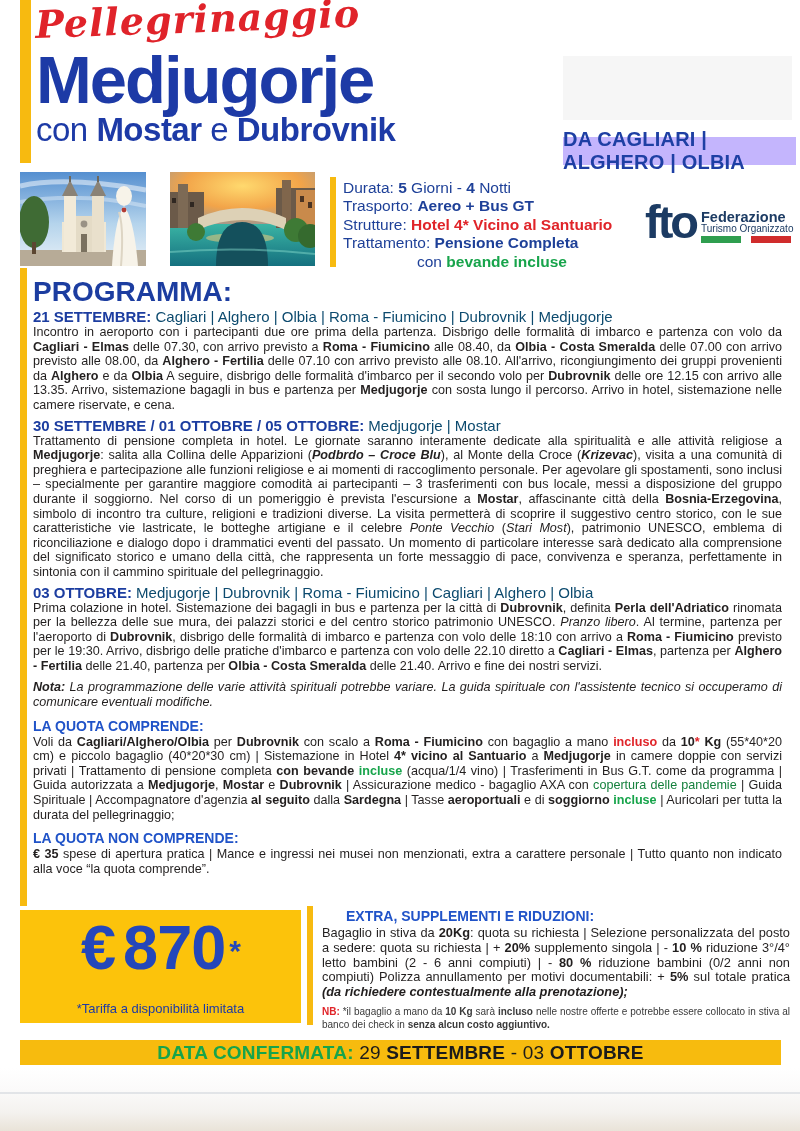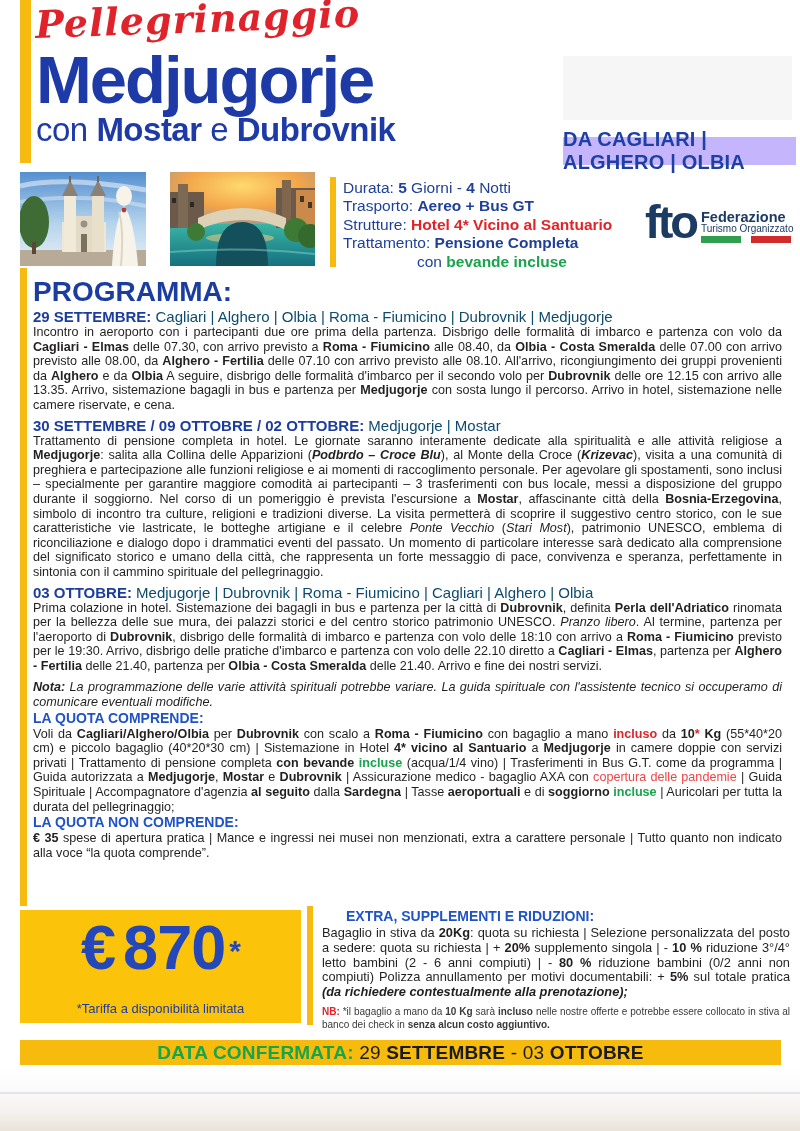--- a/index.html
+++ b/index.html
@@ -38,42 +38,42 @@
   #photo-1 { left:20px; width:126px; }
   #photo-2 { left:170px; width:145px; }
   .photo svg { display:block; width:100%; height:100%; }
 
   .info-box { position:absolute; left:343px; top:179px; font-size:15.5px; line-height:18.4px; color:#1e4098; }
   .info-box .indent { padding-left:74px; }
   .b { font-weight:700; }
   .i { font-style:italic; }
   .c-red { color:#e02429;text-align:center; }
   .c-green { color:#17a44b; }
-  .c-blue { color:#ef4444; }
+  .c-blue { color:#15803d; }
 
   
   .logo { position:absolute; left:645px; top:201px; display:flex; align-items:center; }
   .logo-fto { font-size:47px; font-weight:700; color:#1c3b63; letter-spacing:-3px; line-height:0.9; }
   .logo-right { margin-left:5px; margin-top:9px; color:#1c3b63; }
   .logo-l1 { font-size:14.5px; font-weight:700; line-height:14px; }
   .logo-l2 { font-size:10px; line-height:10px; }
   .logo-flag { display:flex; margin-top:2px; }
   .flag-green { width:40px; height:7px; background:#2f9e4f; }
   .flag-gap { width:10px; height:7px; background:#ffffff; }
   .flag-red { width:40px; height:7px; background:#d02c2c; }
 
   
   .program { position:absolute; left:33px; top:280px; width:749px; }
   .program-heading { font-size:28px; font-weight:700; color:#1c3da0; line-height:24px; margin-bottom:3px; }
   .day-head { font-size:15px; line-height:17px; margin-top:4px; }
   .day-date { font-weight:700; color:#1c3da0; }
   .day-route { color:#0c4a6e; }
   .body-text { font-size:12.6px; line-height:14.6px; text-align:justify; color:#221f1f; }
   .nota { margin-top:7px; }
-  .quota-heading { font-size:14px; font-weight:700; color:#2053c8; line-height:16px; margin-bottom:1px; }
+  .quota-heading { font-size:14px; font-weight:700; color:#2053c8; line-height:16px; margin-top:8px; margin-bottom:1px; }
 
   
   .price-box {
     position:absolute; left:20px; top:910px; width:281px; height:113px;
     background:#fcc30b; display:flex; flex-direction:column; align-items:center; justify-content:center;
   }
   .price-line { color:#2447ba; font-weight:700; font-size:63px; line-height:60px; letter-spacing:-1px; display:flex; align-items:flex-start; }
   .price-currency { margin-right:8px; }
   .price-asterisk { font-size:30px; align-self:flex-end; margin-left:4px; margin-bottom:-4px; }
   .price-note { color:#1d3aa5; font-size:13px; margin-top:24px; }
@@ -197,27 +197,27 @@
         <div class="flag-red"></div>
       </div>
     </div>
   </div>
 
   <div class="vbar" id="bar-program"></div>
   <div class="program">
     <div class="program-heading">PROGRAMMA:</div>
 
     <div class="day-head">
-      <span class="day-date">29 SETTEMBRE:</span>
+      <span class="day-date">21 SETTEMBRE:</span>
       <span class="day-route">Cagliari | Alghero | Olbia | Roma - Fiumicino | Dubrovnik | Medjugorje</span>
     </div>
     <div class="body-text"><span>Incontro in aeroporto con i partecipanti due ore prima della partenza. Disbrigo delle formalità di imbarco e partenza con volo da </span><span class="b">Cagliari - Elmas</span><span> delle 07.30, con arrivo previsto a </span><span class="b">Roma - Fiumicino</span><span> alle 08.40, da </span><span class="b">Olbia - Costa Smeralda</span><span> delle 07.00 con arrivo previsto alle 08.00, da </span><span class="b">Alghero - Fertilia</span><span> delle 07.10 con arrivo previsto alle 08.10. All'arrivo, ricongiungimento dei gruppi provenienti da </span><span class="b">Alghero</span><span> e da </span><span class="b">Olbia</span><span> A seguire, disbrigo delle formalità d'imbarco per il secondo volo per </span><span class="b">Dubrovnik</span><span> delle ore 12.15 con arrivo alle 13.35. Arrivo, sistemazione bagagli in bus e partenza per </span><span class="b">Medjugorje</span><span> con sosta lungo il percorso. Arrivo in hotel, sistemazione nelle camere riservate, e cena.</span></div>
 
     <div class="day-head">
-      <span class="day-date">30 SETTEMBRE / 09 OTTOBRE / 02 OTTOBRE:</span>
+      <span class="day-date">30 SETTEMBRE / 01 OTTOBRE / 05 OTTOBRE:</span>
       <span class="day-route">Medjugorje | Mostar</span>
     </div>
     <div class="body-text"><span>Trattamento di pensione completa in hotel. Le giornate saranno interamente dedicate alla spiritualità e alle attività religiose a </span><span class="b">Medjugorje</span><span>: salita alla Collina delle Apparizioni (</span><span class="b i">Podbrdo – Croce Blu</span><span>), al Monte della Croce (</span><span class="b i">Krizevac</span><span>), visita a una comunità di preghiera e partecipazione alle funzioni religiose e ai momenti di raccoglimento personale. Per agevolare gli spostamenti, sono inclusi – specialmente per garantire maggiore comodità ai partecipanti – 3 trasferimenti con bus locale, messi a disposizione del gruppo durante il soggiorno. Nel corso di un pomeriggio è prevista l'escursione a </span><span class="b">Mostar</span><span>, affascinante città della </span><span class="b">Bosnia-Erzegovina</span><span>, simbolo di incontro tra culture, religioni e tradizioni diverse. La visita permetterà di scoprire il suggestivo centro storico, con le sue caratteristiche vie lastricate, le botteghe artigiane e il celebre </span><span class="i">Ponte Vecchio</span><span> (</span><span class="i">Stari Most</span><span>), patrimonio UNESCO, emblema di riconciliazione e dialogo dopo i drammatici eventi del passato. Un momento di particolare interesse sarà dedicato alla comprensione del significato storico e umano della città, che rappresenta un forte messaggio di pace, convivenza e speranza, perfettamente in sintonia con il cammino spirituale del pellegrinaggio.</span></div>
 
     <div class="day-head">
       <span class="day-date">03 OTTOBRE:</span>
       <span class="day-route">Medjugorje | Dubrovnik | Roma - Fiumicino | Cagliari | Alghero | Olbia</span>
     </div>
     <div class="body-text"><span>Prima colazione in hotel. Sistemazione dei bagagli in bus e partenza per la città di </span><span class="b">Dubrovnik</span><span>, definita </span><span class="b">Perla dell'Adriatico</span><span> rinomata per la bellezza delle sue mura, dei palazzi storici e del centro storico patrimonio UNESCO. </span><span class="i">Pranzo libero</span><span>. Al termine, partenza per l'aeroporto di </span><span class="b">Dubrovnik</span><span>, disbrigo delle formalità di imbarco e partenza con volo delle 18:10 con arrivo a </span><span class="b">Roma - Fiumicino</span><span> previsto per le 19:30. Arrivo, disbrigo delle pratiche d'imbarco e partenza con volo delle 22.10 diretto a </span><span class="b">Cagliari - Elmas</span><span>, partenza per </span><span class="b">Alghero - Fertilia</span><span> delle 21.40, partenza per </span><span class="b">Olbia - Costa Smeralda</span><span> delle 21.40. Arrivo e fine dei nostri servizi.</span></div>
 

